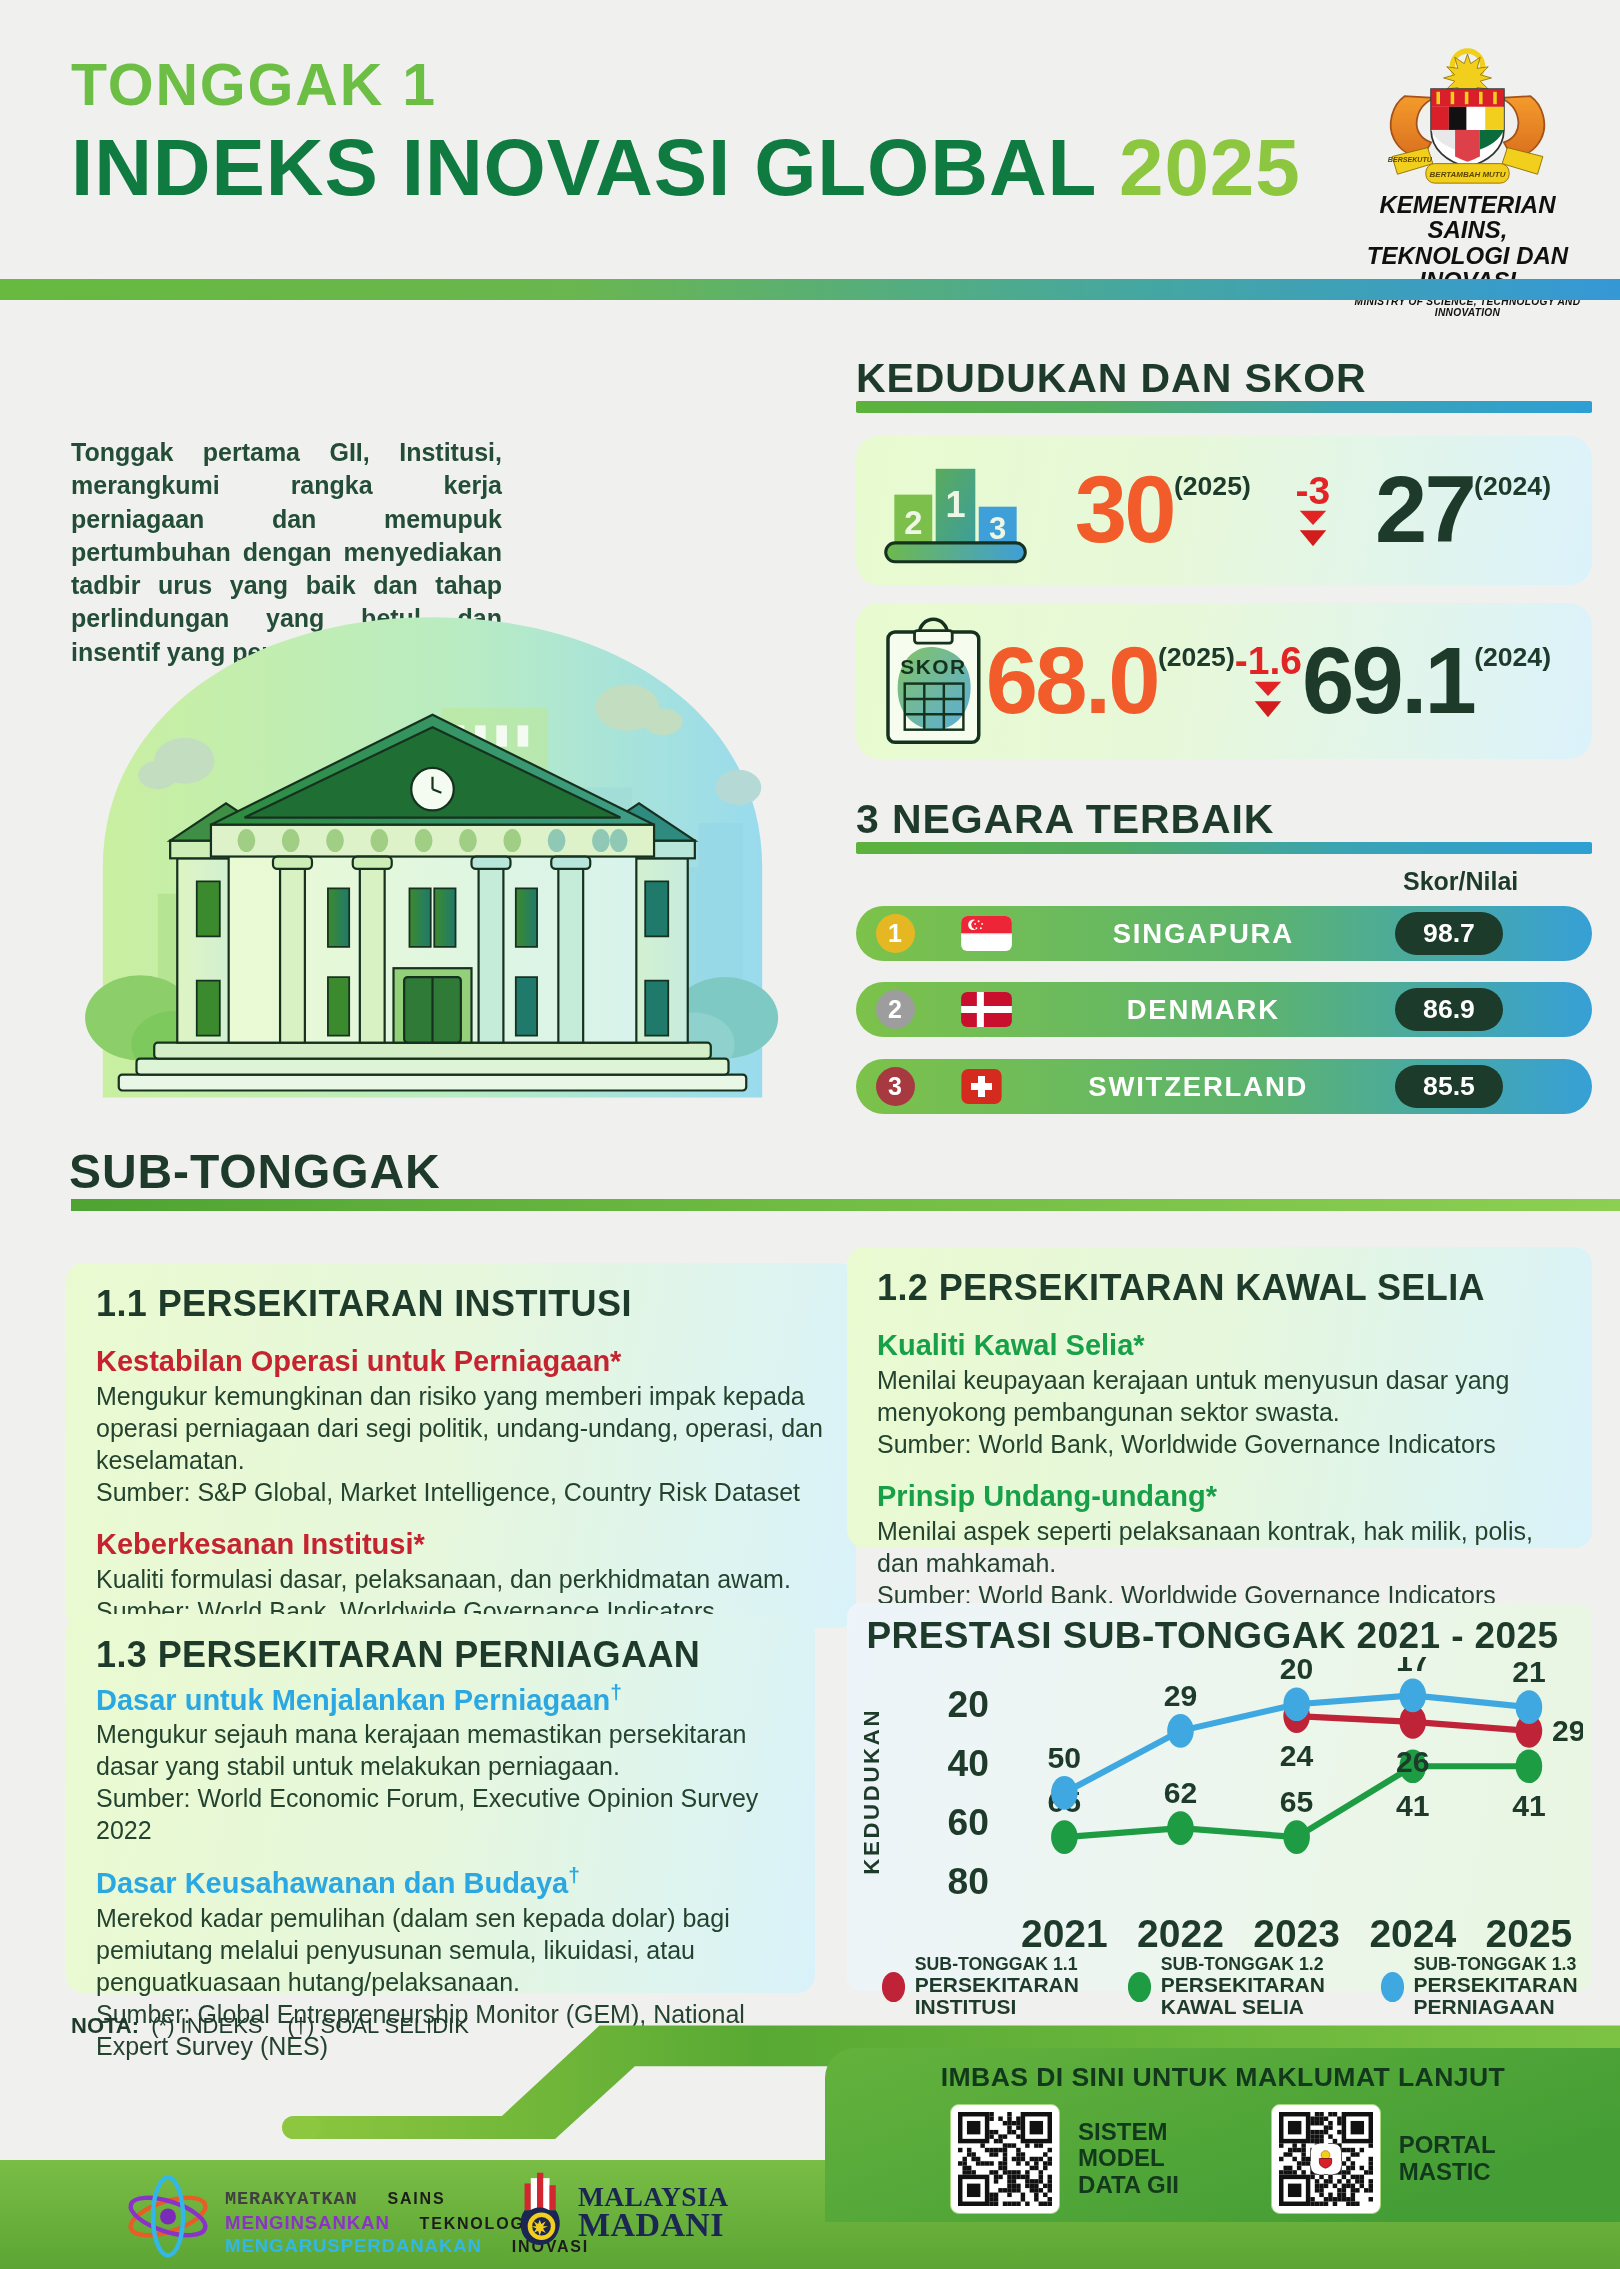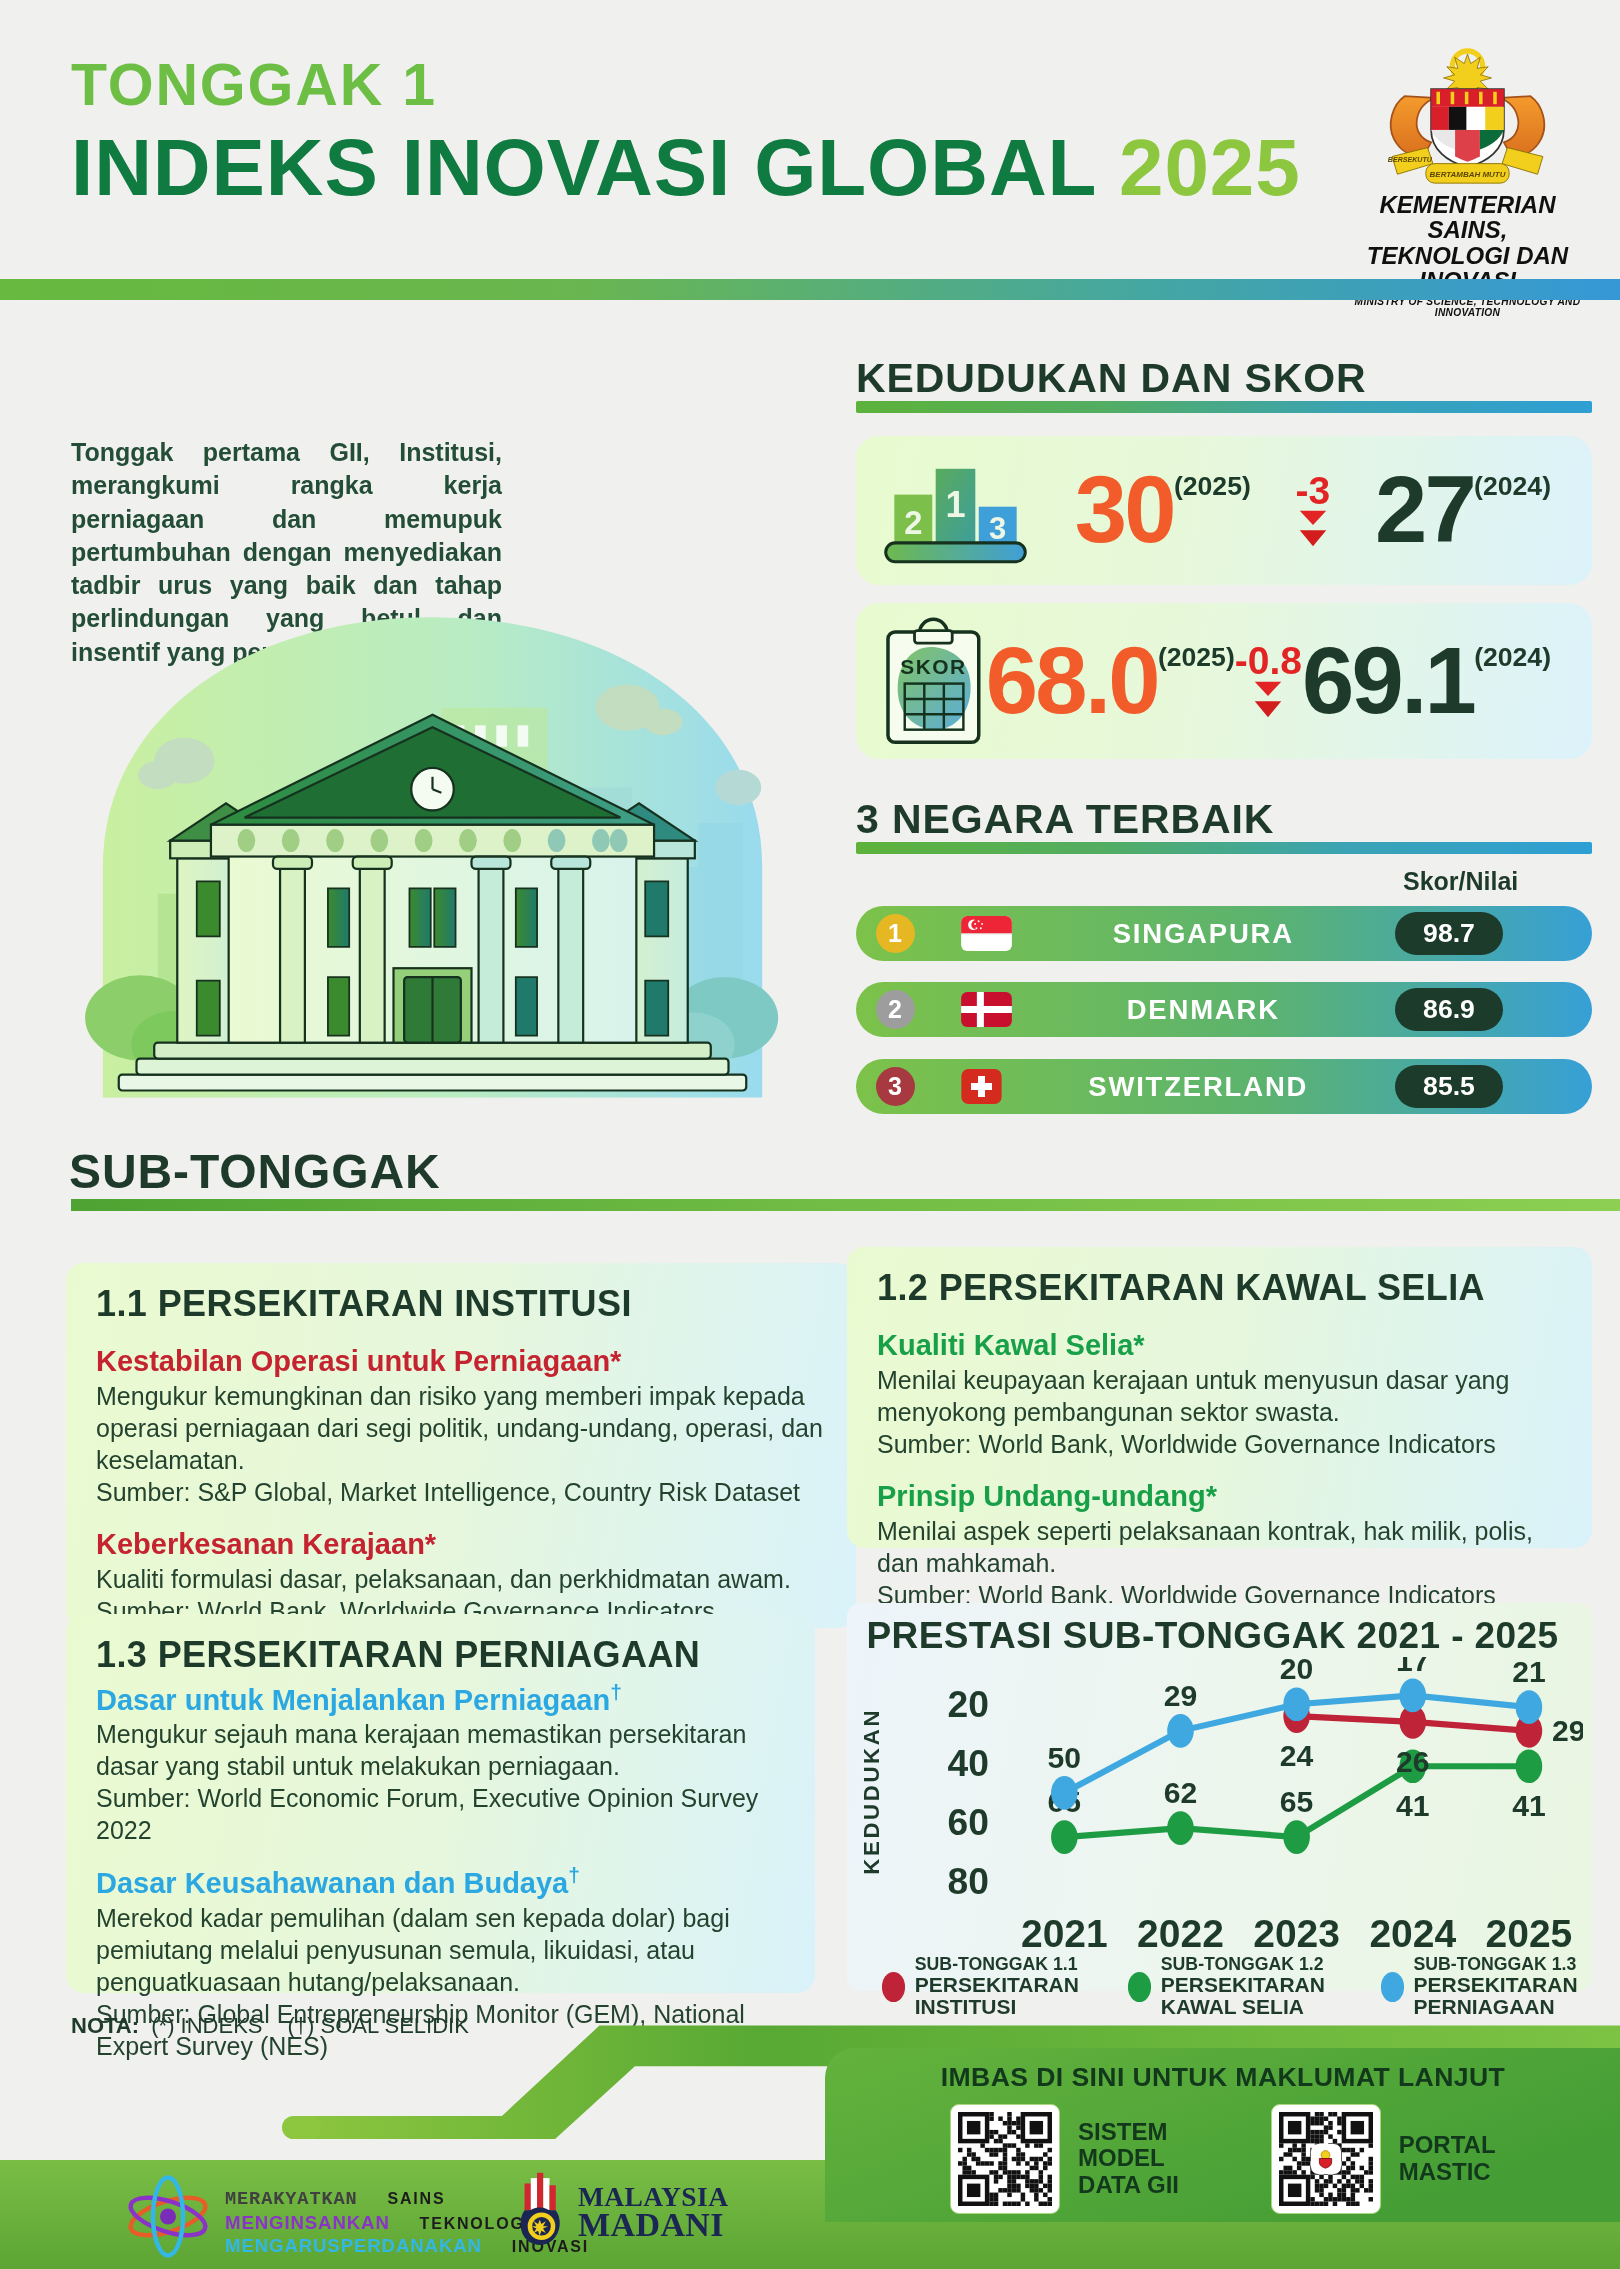--- a/index.html
+++ b/index.html
@@ -357,21 +357,21 @@
           <line x1="34" y1="142" x2="118" y2="142"></line>
         <line x1="62" y1="98" x2="62" y2="164"></line>
           <line x1="90" y1="98" x2="90" y2="164"></line>
       </g>
     </svg>
     <div class="bignum">
       <div class="n orange">68.0</div>
       <div class="y">(2025)</div>
     </div>
     <div class="change">
-      <div class="c">-0.8</div>
+      <div class="c">-1.6</div>
       <svg width="30" height="39" viewBox="0 0 34 44">
         <polygon points="2,2 32,2 17,18" fill="#e22424"></polygon>
         <polygon points="2,24 32,24 17,42" fill="#d31c1c"></polygon>
       </svg>
     </div>
     <div class="bignum">
       <div class="n dark">69.1</div>
       <div class="y">(2024)</div>
     </div>
   </div>
@@ -429,21 +429,21 @@
   </div>
 
   <div class="abs sec-heading h-subtonggak">SUB-TONGGAK</div>
   <div class="abs u-subtonggak"></div>
 
   <div class="abs info-card card-11">
     <div class="info-title">1.1 PERSEKITARAN INSTITUSI</div>
     <div class="item-heading accent-red"><span>Kestabilan Operasi untuk Perniagaan*</span><sup></sup></div>
     <div class="item-body">Mengukur kemungkinan dan risiko yang memberi impak kepada operasi perniagaan dari segi politik, undang-undang, operasi, dan keselamatan.</div>
     <div class="item-source">Sumber: S&amp;P Global, Market Intelligence, Country Risk Dataset</div>
-    <div class="item-heading accent-red"><span>Keberkesanan Kerajaan*</span><sup></sup></div>
+    <div class="item-heading accent-red"><span>Keberkesanan Institusi*</span><sup></sup></div>
     <div class="item-body">Kualiti formulasi dasar, pelaksanaan, dan perkhidmatan awam.</div>
     <div class="item-source">Sumber: World Bank, Worldwide Governance Indicators</div>
   </div>
 
   <div class="abs info-card card-12">
     <div class="info-title">1.2 PERSEKITARAN KAWAL SELIA</div>
     <div class="item-heading accent-green"><span>Kualiti Kawal Selia*</span><sup></sup></div>
     <div class="item-body">Menilai keupayaan kerajaan untuk menyusun dasar yang menyokong pembangunan sektor swasta.</div>
     <div class="item-source">Sumber: World Bank, Worldwide Governance Indicators</div>
     <div class="item-heading accent-green"><span>Prinsip Undang-undang*</span><sup></sup></div>

